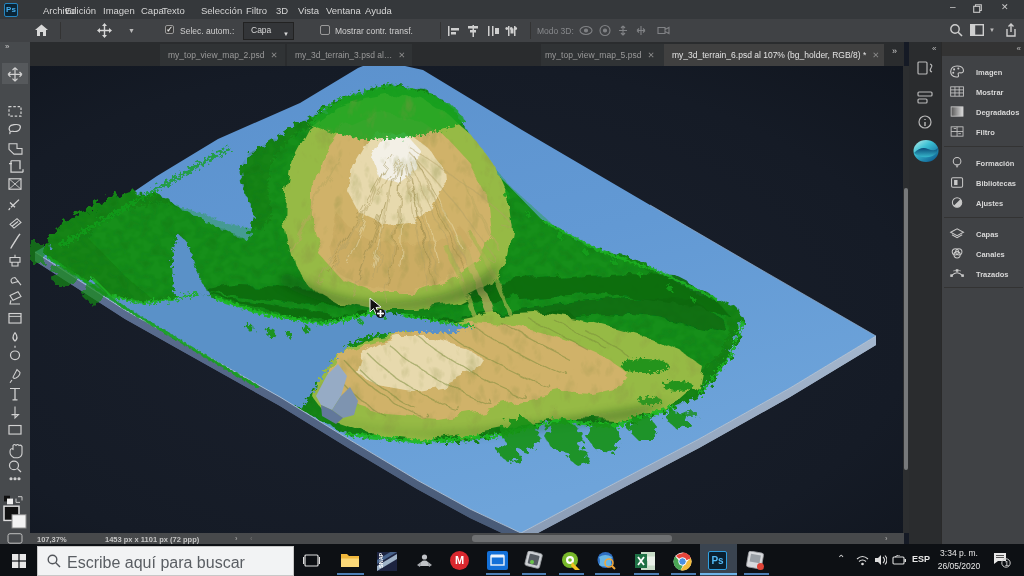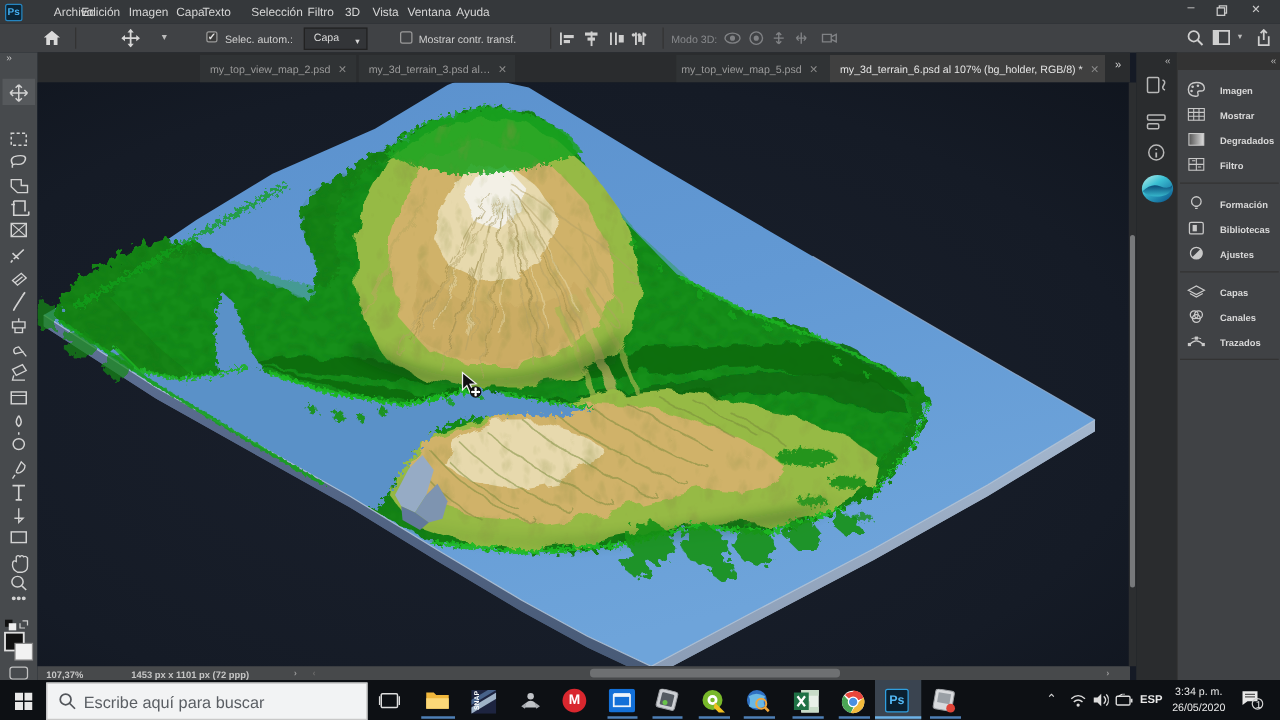--- a/index.html
+++ b/index.html
@@ -32,21 +32,21 @@
   #vthumb{left:904px;top:188px;width:4px;height:282px;background:#77797b;border-radius:2px;}
   #iconcol{left:909px;top:42px;width:32px;height:502px;background:#2a2c2e;}
   #panelcol{left:941px;top:42px;width:83px;height:502px;background:#404245;border-left:1px solid #2a2a2a;}
   .prow{position:absolute;left:7px;width:76px;height:20px;color:#d8d8d8;font-size:7.5px;font-weight:bold;}
   .prow svg{transform:scale(0.85);transform-origin:0 50%;margin-top:2px;}
   .prow .lbl{position:absolute;left:27px;top:7px;}
   .psep{position:absolute;left:2px;width:79px;height:1px;background:#333;}
   
   #taskbar{left:0;top:544px;width:1024px;height:32px;background:#0d1014;}
   #searchbox{position:absolute;left:37px;top:2px;width:257px;height:30px;background:#f2f3f4;
-             border:1px solid #c8c8c8;box-sizing:border-box;color:#5a5e63;font-size:13px;}
+             border:1px solid #c8c8c8;box-sizing:border-box;color:#5a5e63;font-size:16px;}
   .tbu{position:absolute;top:29px;height:2px;background:#4e7fb5;}
   .tray{position:absolute;color:#e8e8e8;font-size:9px;}
 </style></head>
 <body>
 
 <div id="menubar" class="abs">
   <div id="pslogo">Ps</div>
   <span class="mi" style="left:43px">Archivo</span>
   <span class="mi" style="left:65px">Edición</span>
   <span class="mi" style="left:103px">Imagen</span>

